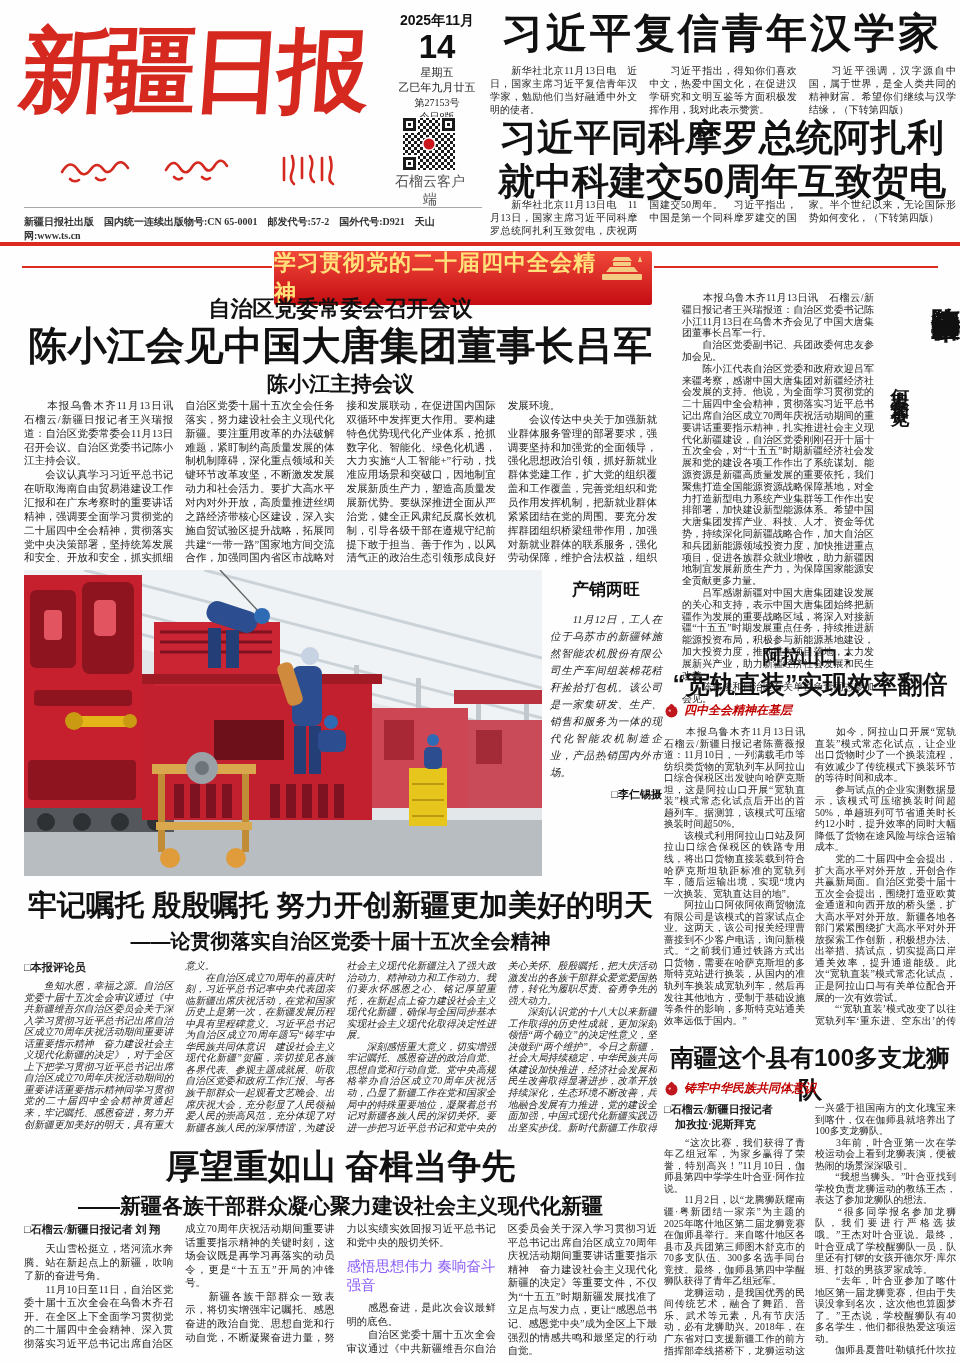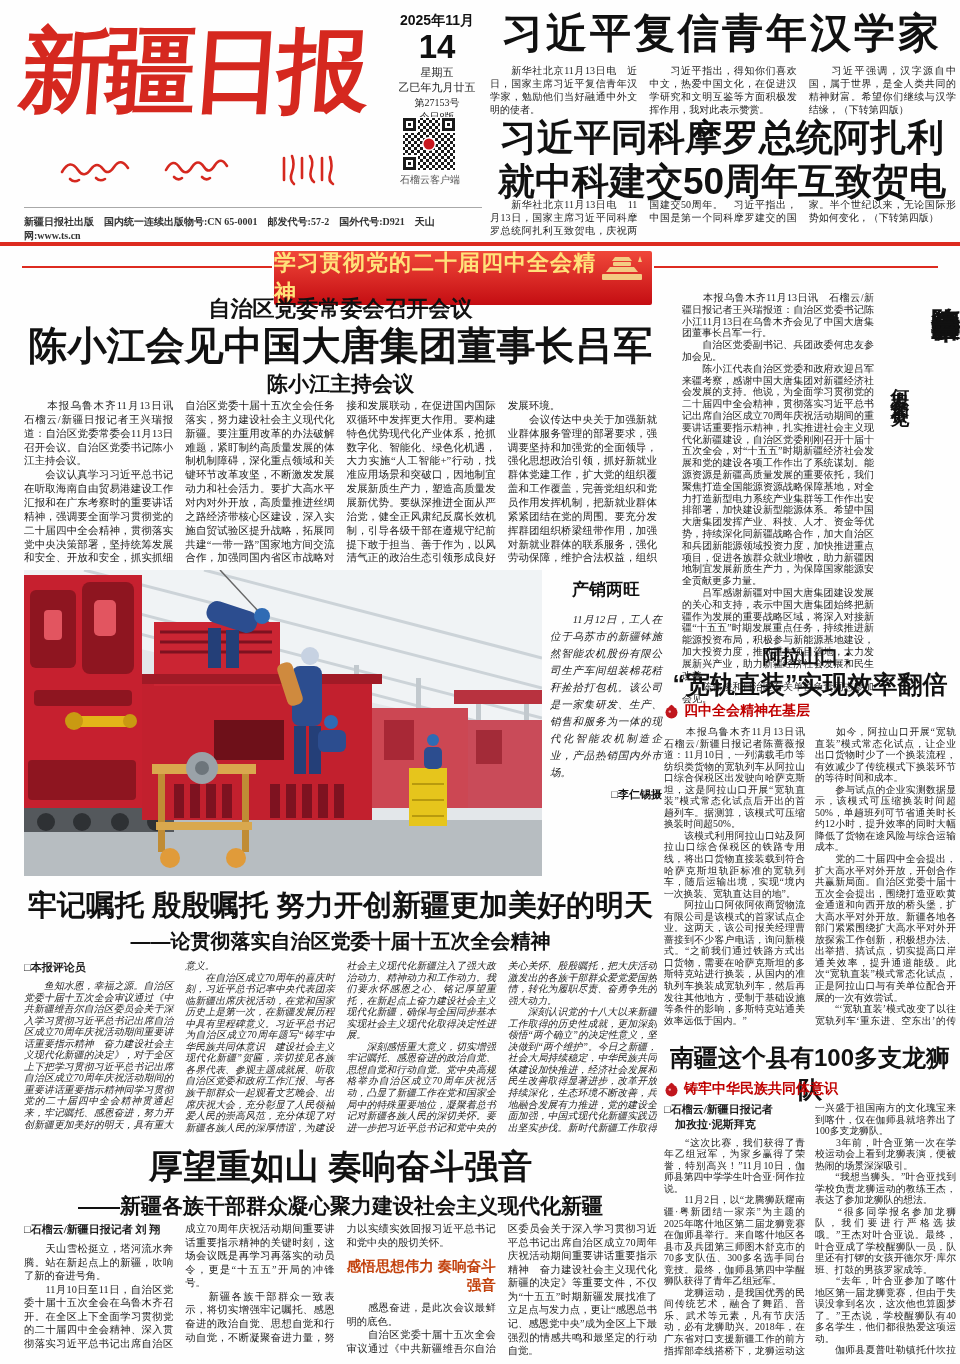--- a/index.html
+++ b/index.html
@@ -9,25 +9,25 @@
   .hei{font-family:"Liberation Sans","DejaVu Sans",sans-serif;font-weight:bold;color:#111;}
   .just{text-align:justify;}
   .pre{white-space:pre-line;}
   .cols{column-fill:auto;overflow:hidden;}
   .bodytxt{font-size:10.5px;line-height:1.32;text-align:justify;}
   .smalltxt{font-size:10px;line-height:1.18;text-align:justify;}
   .kai{font-style:italic;}
   .center{text-align:center;}
   .byline{font-weight:bold;font-style:normal;font-size:11px;margin:0 0 5px 0;}
   p{margin:0;}
-  .crosshead{font-family:"Liberation Sans","DejaVu Sans",sans-serif;font-weight:bold;
-             font-size:14.5px;text-align:right;margin:8px 0 6px 0;break-inside:avoid;color:#c2410c;}
+  .crosshead{font-family:"Liberation Sans","DejaVu Sans",sans-serif;font-weight:normal;
+             font-size:14.5px;text-align:left;margin:8px 0 6px 0;break-inside:avoid;color:#8b5cf6;}
   .badge{display:flex;align-items:center;gap:5px;}
-  .badge-text{color:#c00000;font-weight:bold;
-              font-family:"Liberation Sans","DejaVu Sans",sans-serif;font-size:14px;text-align:right;}
+  .badge-text{color:#c00000;font-weight:bold;font-style:italic;
+              font-family:"Liberation Sans","DejaVu Sans",sans-serif;font-size:12px;text-align:right;}
   .vert{writing-mode:vertical-rl;}
 </style>
 </head>
 <body>
 
 <div id="page">
 
   <div class="abs" style="left:20px;top:2px;width:372px;height:142px;font-size:91px;font-weight:bold;
        color:#d5281f;letter-spacing:-5px;transform:skewX(-4deg);line-height:140px;font-family:'Liberation Serif','DejaVu Serif',serif;">新疆日报</div>
 
@@ -75,21 +75,21 @@
         <rect x="4" y="43" width="7" height="7"></rect>
       </g>
     <g fill="#1a1a1a">
         <rect x="6" y="6" width="3" height="3"></rect>
         <rect x="45" y="6" width="3" height="3"></rect>
         <rect x="6" y="45" width="3" height="3"></rect>
       </g>
     <circle cx="27" cy="27" r="7" fill="#fff"></circle>
       <circle cx="27" cy="27" r="5.5" fill="#c9161d"></circle>
   </svg>
-  <div class="abs center" style="left:392px;top:173px;width:76px;font-size:10px;color:#555;">石榴云客户端</div>
+  <div class="abs center" style="left:392px;top:173px;width:76px;font-size:14px;color:#555;">石榴云客户端</div>
 
   <div class="abs" style="left:24px;top:207px;width:458px;border-top:1px solid #a8a8a8;padding-top:7px;
        font-size:10px;font-weight:bold;color:#333;">新疆日报社出版　国内统一连续出版物号:CN 65-0001　邮发代号:57-2　国外代号:D921　天山网:www.ts.cn</div>
 
   <div class="abs hei center" style="left:488px;top:6px;width:468px;font-size:41px;letter-spacing:3px;">习近平复信青年汉学家</div>
   <div class="abs cols pre" style="left:490px;top:64px;width:466px;height:52px;column-count:3;column-gap:12px;
        font-size:10px;line-height:1.3;text-align:justify;">　　新华社北京11月13日电　近日，国家主席习近平复信青年汉学家，勉励他们当好融通中外文明的使者。
 　　习近平指出，得知你们喜欢中文，热爱中国文化，在促进汉学研究和文明互鉴等方面积极发挥作用，我对此表示赞赏。
 　　习近平强调，汉字源自中国，属于世界，是全人类共同的精神财富。希望你们继续与汉学结缘，（下转第四版）</div>
 
@@ -284,21 +284,21 @@
     <p class="pre smalltxt" style="font-size:9.8px;">　　“这次比赛，我们获得了青年乙组冠军，为家乡赢得了荣誉，特别高兴！”11月10日，伽师县第四中学学生叶合亚·阿作拉说。
 　　11月2日，以“龙腾狮跃耀南疆·粤新团结一家亲”为主题的2025年喀什地区第二届龙狮竞赛在伽师县举行。来自喀什地区各县市及兵团第三师图木舒克市的70多支队伍、300多名选手同台竞技。最终，伽师县第四中学醒狮队获得了青年乙组冠军。
 　　龙狮运动，是我国优秀的民间传统艺术，融合了舞蹈、音乐、武术等元素，凡有节庆活动，必有龙狮助兴。2018年，在广东省对口支援新疆工作的前方指挥部牵线搭桥下，龙狮运动这一兴盛于祖国南方的文化瑰宝来到喀什，仅在伽师县就培养出了100多支龙狮队。
 　　3年前，叶合亚第一次在学校运动会上看到龙狮表演，便被热闹的场景深深吸引。
 　　“我想当狮头。”叶合亚找到学校负责龙狮运动的教练王杰，表达了参加龙狮队的想法。
 　　“很多同学报名参加龙狮队，我们要进行严格选拔哦。”王杰对叶合亚说。最终，叶合亚成了学校醒狮队一员，队里还有打锣的女孩开德尔牙·库尔班、打鼓的男孩罗家成等。
 　　“去年，叶合亚参加了喀什地区第一届龙狮竞赛，但由于失误没拿到名次，这次他也算圆梦了。”王杰说，学校醒狮队有40多名学生，他们都很热爱这项运动。
 　　伽师县夏普吐勒镇托什坎拉村龙狮表演队于2021年成立，已多次参加喀什地区和伽师县的表演活动。“队伍一开始只有10名成员、1条龙，现在有32名成员、3条龙、25只狮子。（下转第四版）</p>
   </div>
 
-  <div class="abs hei center" style="left:24px;top:1144px;width:633px;font-size:34px;">厚望重如山  奏响奋斗强音</div>
+  <div class="abs hei center" style="left:24px;top:1144px;width:633px;font-size:34px;">厚望重如山  奋楫当争先</div>
   <div class="abs hei center" style="left:24px;top:1192px;width:633px;font-size:21px;">——新疆各族干部群众凝心聚力建设社会主义现代化新疆</div>
   <div class="abs cols" style="left:24px;top:1222px;width:633px;height:142px;column-count:4;column-gap:12px;">
     <p class="byline">□石榴云/新疆日报记者 刘 翔</p>
     <p class="pre bodytxt" style="font-size:10.3px;">　　天山雪松挺立，塔河流水奔腾。站在新起点上的新疆，吹响了新的奋进号角。
 　　11月10日至11日，自治区党委十届十五次全会在乌鲁木齐召开。在全区上下全面学习贯彻党的二十届四中全会精神、深入贯彻落实习近平总书记出席自治区成立70周年庆祝活动期间重要讲话重要指示精神的关键时刻，这场会议既是再学习再落实的动员令，更是“十五五”开局的冲锋号。
 　　新疆各族干部群众一致表示，将切实增强牢记嘱托、感恩奋进的政治自觉、思想自觉和行动自觉，不断凝聚奋进力量，努力以实绩实效回报习近平总书记和党中央的殷切关怀。</p>
     <h3 class="crosshead">感悟思想伟力  奏响奋斗强音</h3>
     <p class="pre bodytxt" style="font-size:10.3px;">　　感恩奋进，是此次会议最鲜明的底色。
 　　自治区党委十届十五次全会审议通过《中共新疆维吾尔自治区委员会关于深入学习贯彻习近平总书记出席自治区成立70周年庆祝活动期间重要讲话重要指示精神　奋力建设社会主义现代化新疆的决定》等重要文件，不仅为“十五五”时期新疆发展找准了立足点与发力点，更让“感恩总书记、感恩党中央”成为全区上下最强烈的情感共鸣和最坚定的行动自觉。
 　　“习近平总书记率中央代表团出席自治区成立70周年庆祝活动，在党和国家历史上是第一次，这为我们的奋进之路注入了不竭动力。”吐鲁番市委党校公共教研室高级讲师吾买尔·居不力孜说，“要吃透全会精神，把握实践要求，引导各族干部群众永怀感恩之心、铭记厚望重托，在新起点上再接再厉、接续奋斗。”

